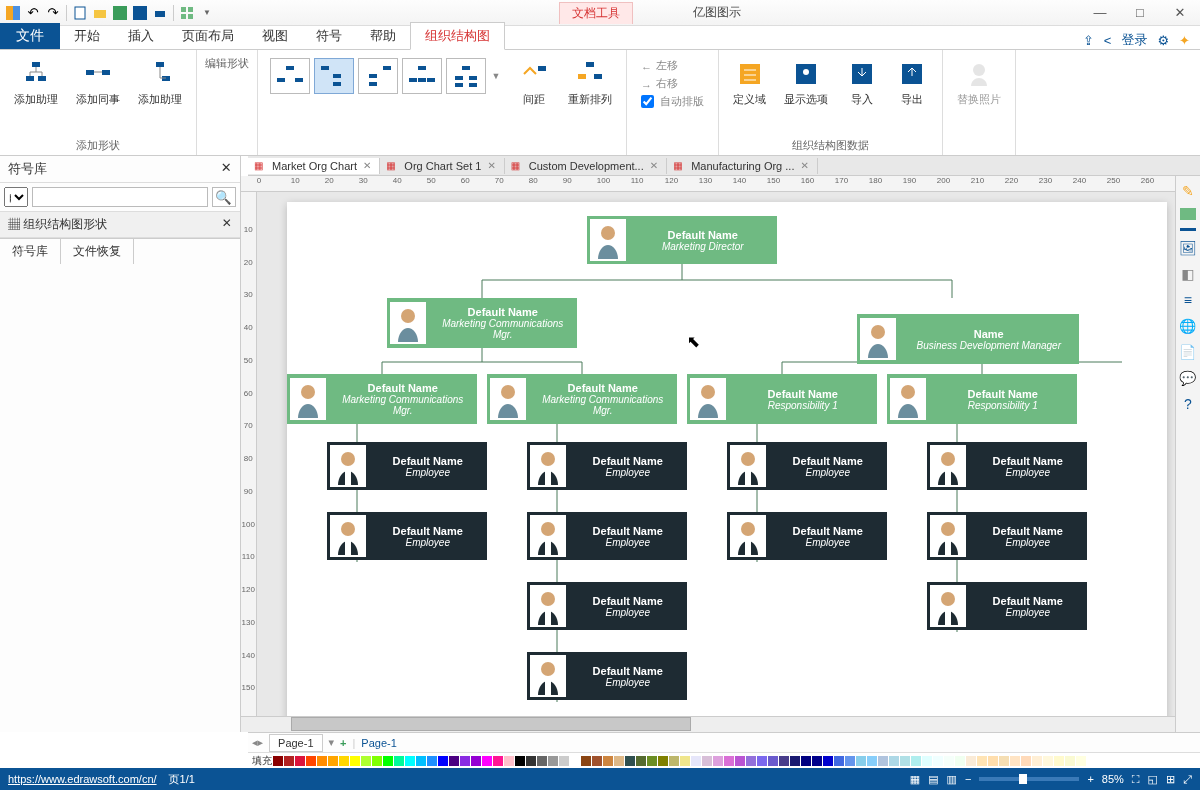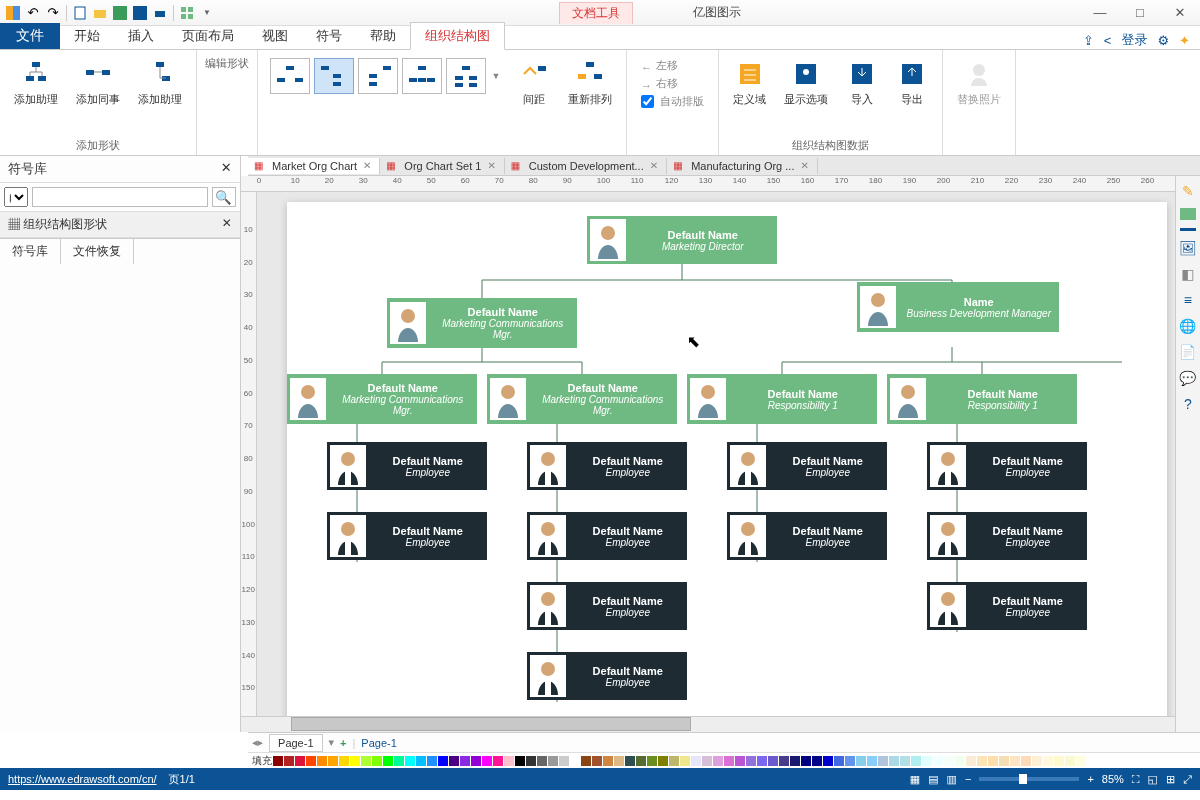--- a/index.html
+++ b/index.html
@@ -459,21 +459,21 @@
                 <svg class="avatar-svg">
                   <circle cx="15" cy="12" r="7" fill="#d4a574"></circle>
                   <path d="M5 38c0-8 5-14 10-14s10 6 10 14" fill="#6b8e9e"></path>
                 </svg>
               </div>
             <div class="info">
                 <div class="name">Default Name</div>
                 <div class="role">Marketing Communications Mgr.</div>
               </div>
           </div>
-          <div class="node green" style="left:570px;top:80px;width:202px;height:50px">
+          <div class="node green" style="left:570px;top:112px;width:222px;height:50px">
             <div class="photo">
                 <svg class="avatar-svg">
                   <circle cx="15" cy="12" r="7" fill="#d4a574"></circle>
                   <path d="M5 38c0-8 5-14 10-14s10 6 10 14" fill="#6b8e9e"></path>
                 </svg>
               </div>
             <div class="info">
                 <div class="name">Name</div>
                 <div class="role">Business Development Manager</div>
               </div>

